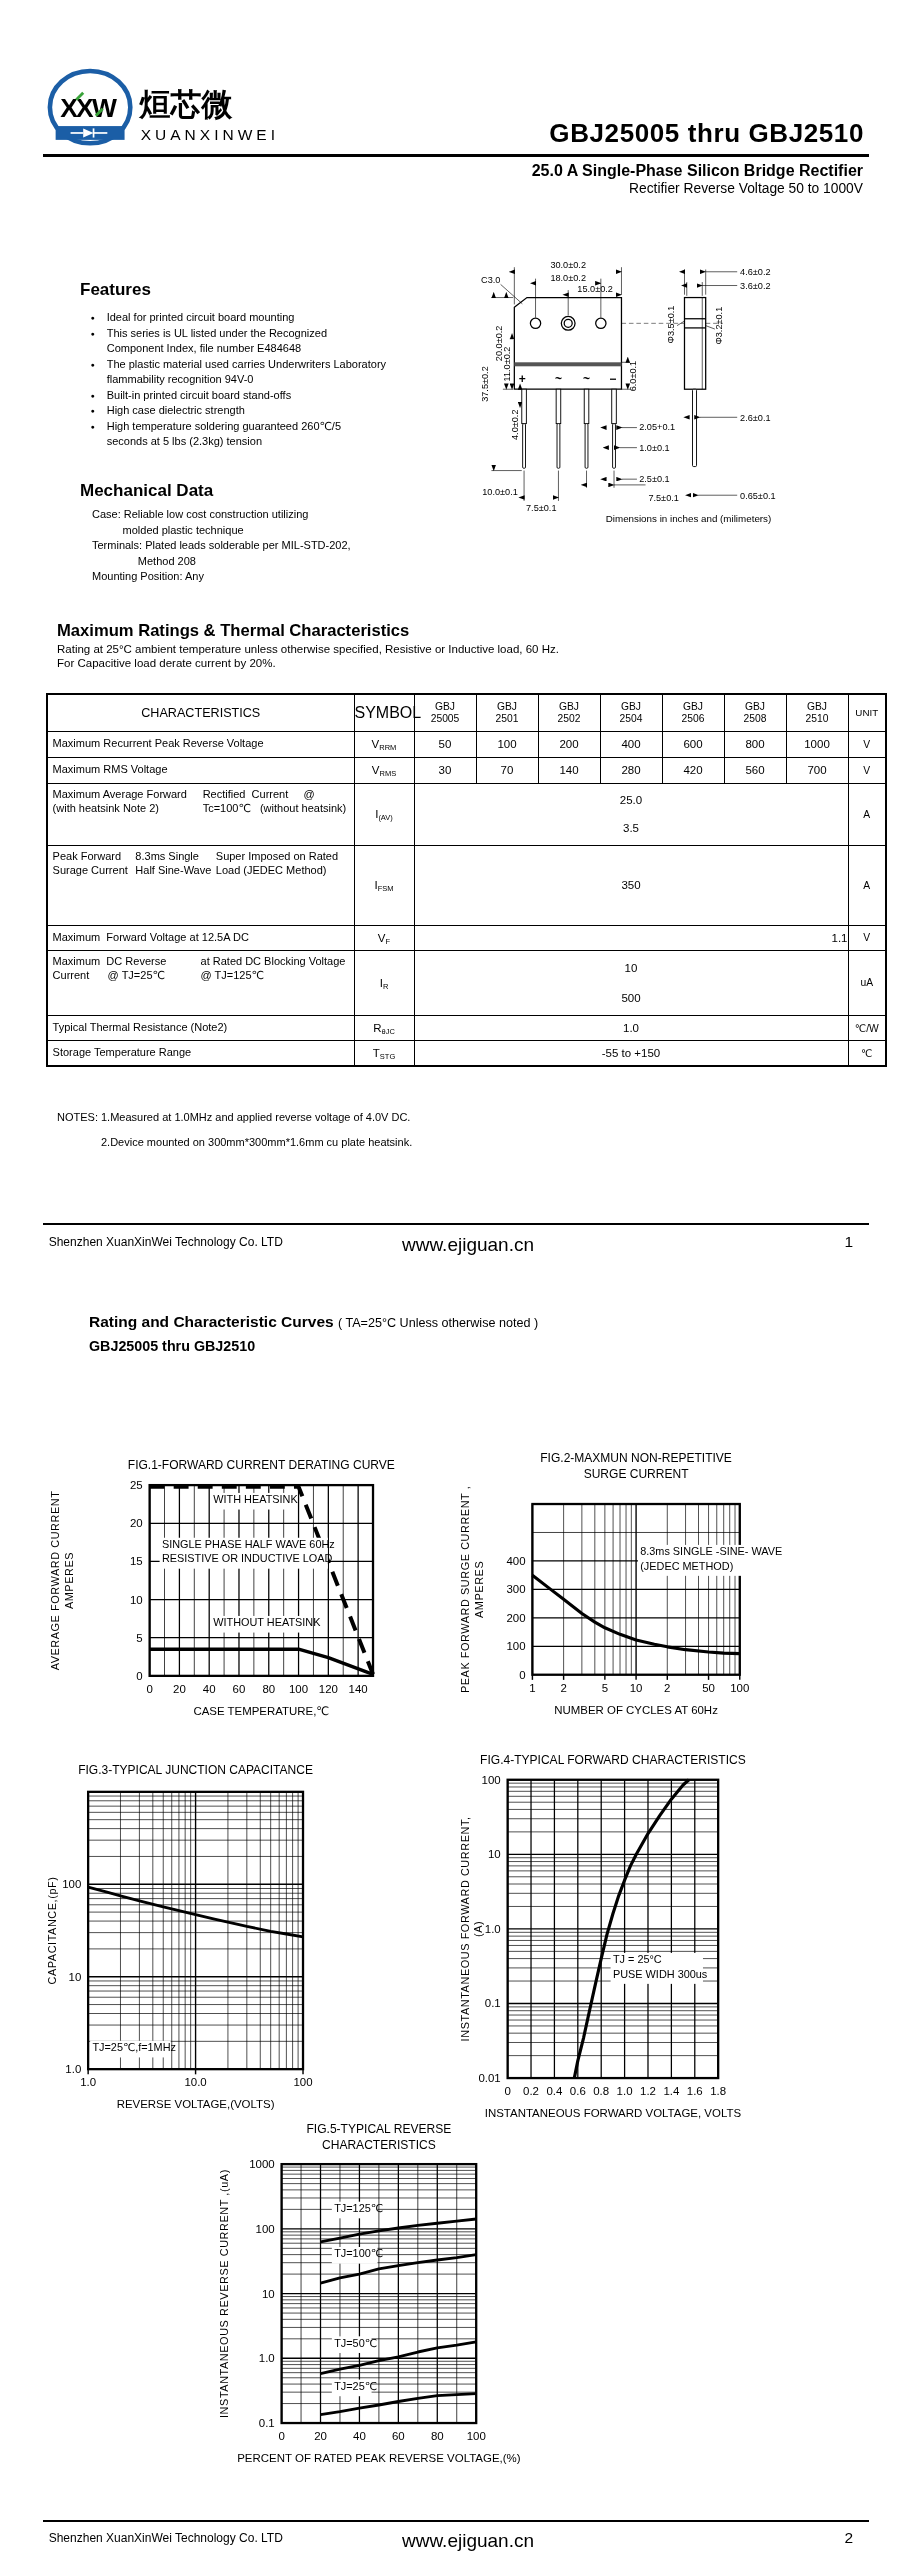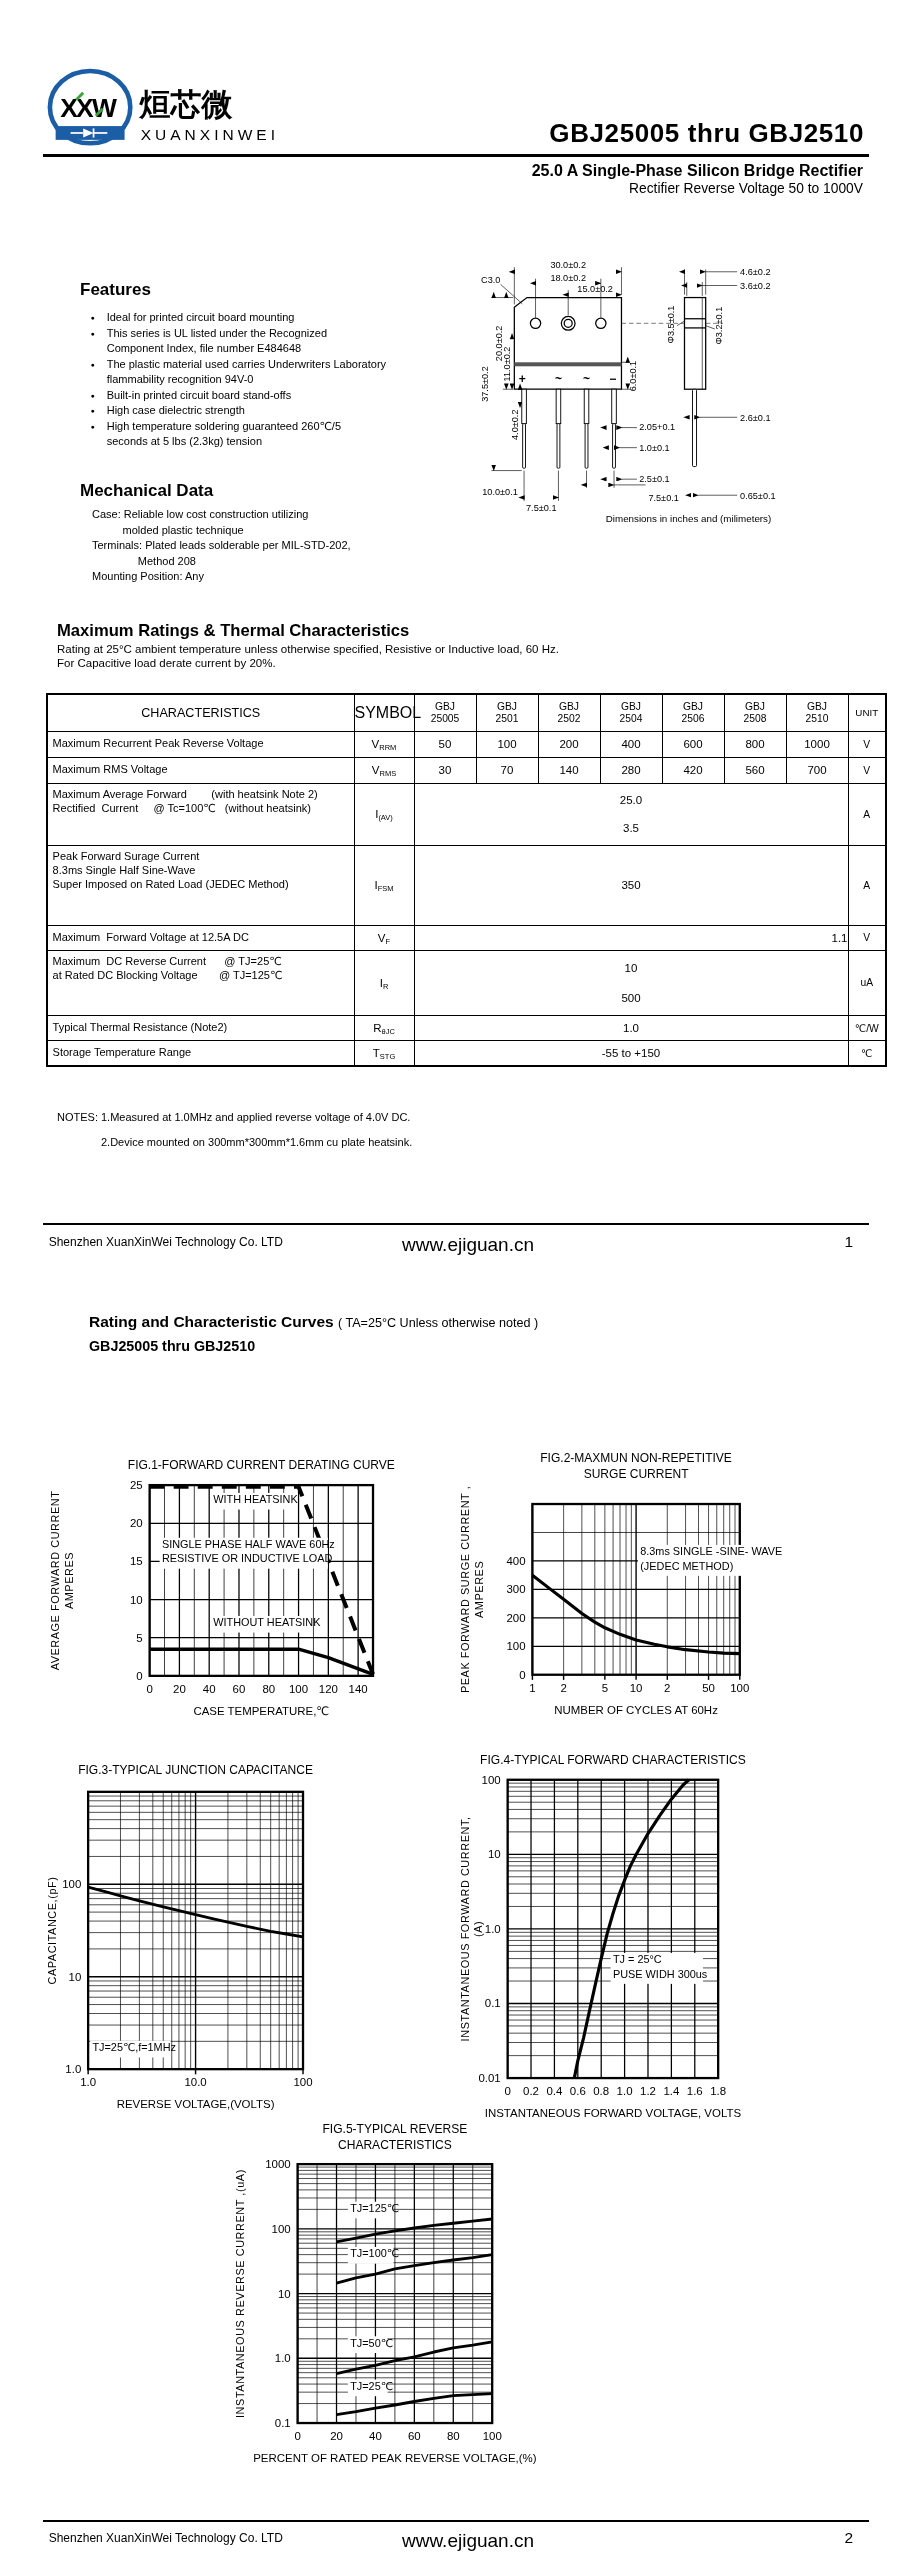--- a/index.html
+++ b/index.html
@@ -44,21 +44,21 @@
   #ratings-table{border-collapse:collapse;table-layout:fixed;width:839px;border:2.3px solid #000}
   #ratings-table th,#ratings-table td{border:1.4px solid #000;vertical-align:middle}
   #ratings-table th{font-weight:normal}
   th.char-h{font-size:12.6px}
   th.sym-h{font-size:16px}
   th.model-h{font-size:10.3px;line-height:12px}
   th.unit-h{font-size:9.8px}
   td.char{font-size:11px;text-align:left;padding:1.7px 4.6px}
   td.char div{white-space:pre-wrap;line-height:13.8px}
   td.char.spread{padding:4.6px}
-  td.char.spread .lines{display:flex;flex-direction:column;justify-content:flex-start;height:100%}
+  td.char.spread .lines{display:flex;justify-content:flex-start;height:100%}
   td.sym,td.val,td.unit,td.valspan{text-align:center;font-size:11.5px}
   td.unit{font-size:10.3px}
   .sym-sub{font-size:7.5px;position:relative;top:1.7px}
   td.valspan .stack{display:flex;flex-direction:column;justify-content:space-around;height:100%}
   #notes{left:57px;top:1105px;font-size:11px;line-height:25px}
   #notes .n2{padding-left:44px}
 
   
   .footer-line{left:43px;width:826px;height:2.3px}
   .footer{left:43px;width:826px;font-size:12px}
@@ -667,21 +667,21 @@
         <text x="78" y="199" text-anchor="end" font-size="20">10</text>
         <text x="78" y="69" text-anchor="end" font-size="20">100</text>
         <text x="273.5" y="650" text-anchor="middle" font-size="20">INSTANTANEOUS FORWARD VOLTAGE, VOLTS</text>
         <text x="22" y="322" text-anchor="middle" font-size="19" letter-spacing="1" transform="rotate(-90 22 322)">INSTANTANEOUS FORWARD CURRENT,</text>
         <text x="46" y="322" text-anchor="middle" font-size="19" letter-spacing="1" transform="rotate(-90 46 322)">(A)</text>
         <polyline points="206.2,582.0 212.3,552.0 222.5,511.3 232.7,464.6 242.9,418.8 253.1,373.7 263.3,331.2 273.5,295.5 283.7,263.9 293.9,237.1 304.1,212.1 314.3,192.0 334.7,155.8 355.1,124.6 375.4,95.8 395.8,71.2 406.0,62.0" fill="none" stroke="#000" stroke-width="5.5" stroke-linejoin="round"></polyline>
         <rect x="269.5" y="363.8" width="161" height="54" fill="#fff"></rect>
         <text x="273.5" y="381.8" font-size="19">TJ = 25°C</text>
         <text x="273.5" y="406.8" font-size="19">PUSE WIDH 300us</text>
       </svg></div>
-  <div class="chart" style="left:231px;top:2117px;width:465px;height:379px"><svg width="465" height="379" viewBox="0 0 810 660">
+  <div class="chart" style="left:215px;top:2117px;width:465px;height:379px"><svg width="465" height="379" viewBox="0 0 810 660">
         <text x="285.5" y="28" text-anchor="middle" font-size="21">FIG.5-TYPICAL REVERSE</text>
         <text x="285.5" y="56" text-anchor="middle" font-size="21">CHARACTERISTICS</text>
         <line x1="116" y1="82" x2="116" y2="533" stroke="#000" stroke-width="2.2"></line>
         <line x1="149.9" y1="82" x2="149.9" y2="533" stroke="#000" stroke-width="1.3"></line>
         <line x1="183.8" y1="82" x2="183.8" y2="533" stroke="#000" stroke-width="2.2"></line>
         <line x1="217.7" y1="82" x2="217.7" y2="533" stroke="#000" stroke-width="1.3"></line>
         <line x1="251.6" y1="82" x2="251.6" y2="533" stroke="#000" stroke-width="2.2"></line>
         <line x1="285.5" y1="82" x2="285.5" y2="533" stroke="#000" stroke-width="1.3"></line>
         <line x1="319.4" y1="82" x2="319.4" y2="533" stroke="#000" stroke-width="2.2"></line>
         <line x1="353.29999999999995" y1="82" x2="353.29999999999995" y2="533" stroke="#000" stroke-width="1.3"></line>

